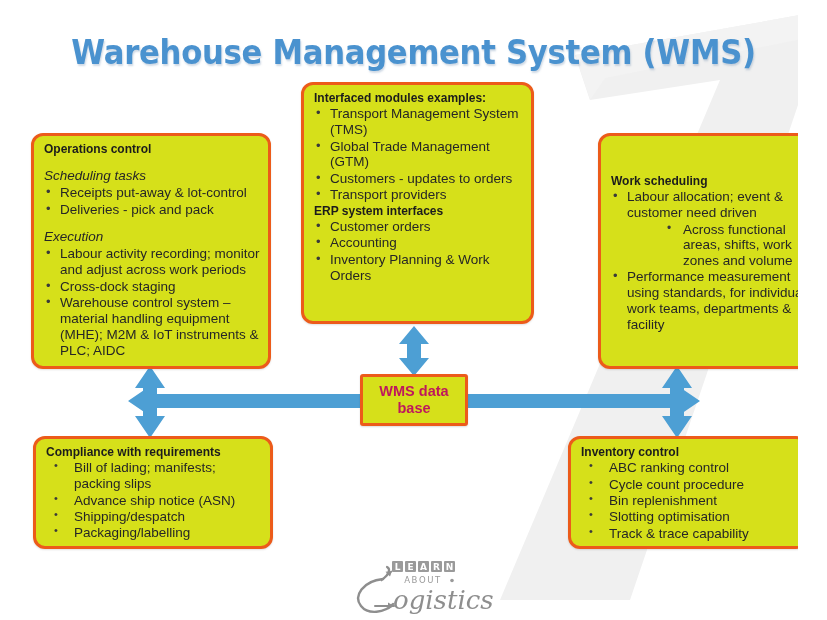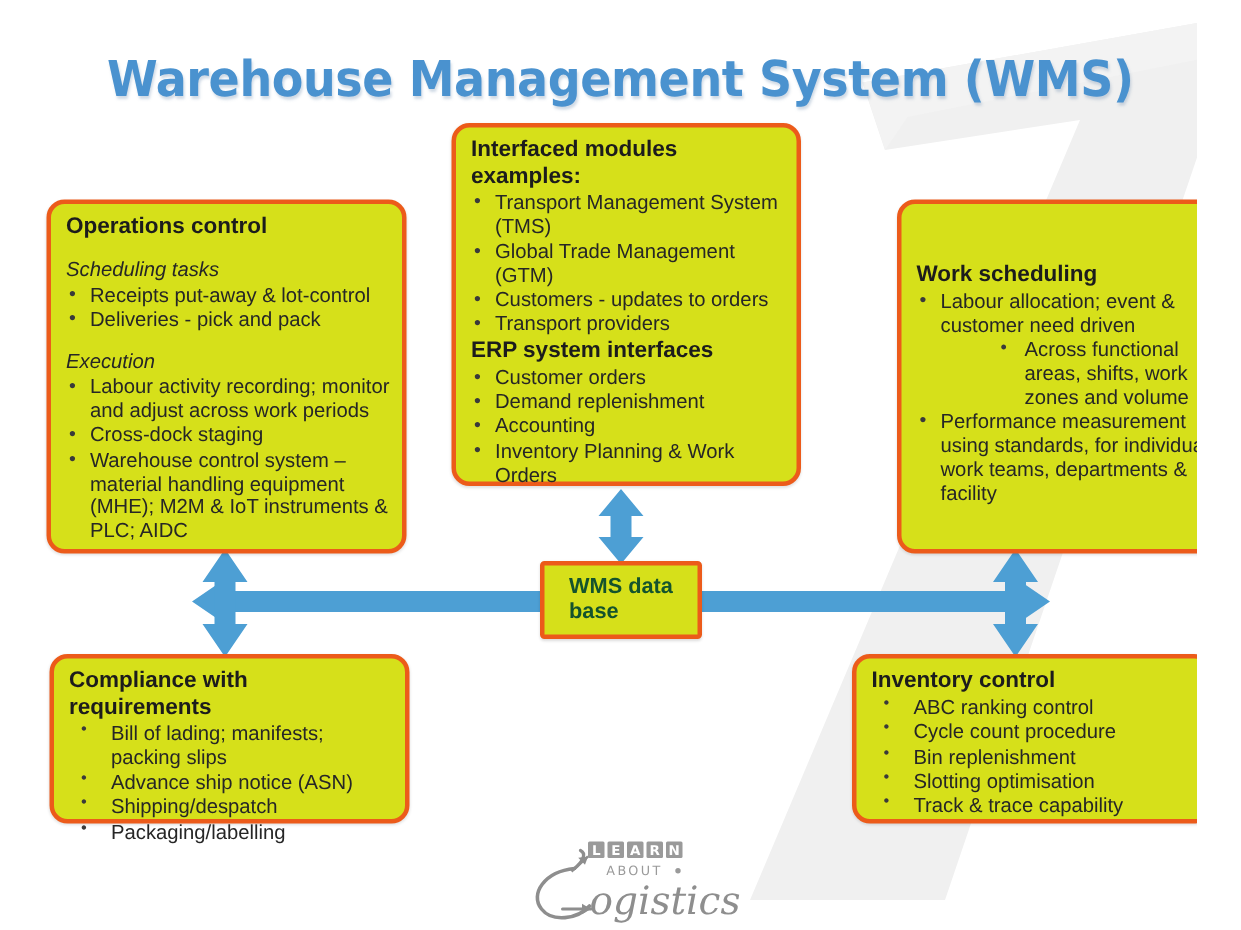--- a/index.html
+++ b/index.html
@@ -60,21 +60,21 @@
     box-shadow: 0 1px 2px rgba(0,0,0,0.12);
   }
   .card-inner {
     padding: 6px 8px 6px 10px;
     color: #262626;
     font-size: 13.5px;
     line-height: 1.18;
   }
   .hdr {
     font-weight: bold;
-    font-size: 15px;
+    font-size: 12px;
     color: #1c1c1c;
     margin: 0 0 1px 0;
   }
   .sub-ital {
     font-style: italic;
     font-size: 13.5px;
     color: #262626;
     margin: 12px 0 1px 0;
   }
   ul.blist {
@@ -132,22 +132,22 @@
     display: flex;
     align-items: center;
     justify-content: center;
     z-index: 6;
     box-shadow: 0 1px 2px rgba(0,0,0,0.14);
   }
   .db-label {
     font-weight: bold;
     font-size: 14.5px;
     line-height: 1.15;
-    text-align: left;
-    color: #14532d;
+    text-align: center;
+    color: #be185d;
   }
 
   
   .arrow { position: absolute; z-index: 3; }
 
   
   .logo {
     position: absolute;
     left: 345px;
     top: 558px;
@@ -212,21 +212,20 @@
       <div class="hdr">Interfaced modules examples:</div>
       <ul class="blist">
         <li>Transport Management System (TMS)</li>
         <li>Global Trade Management (GTM)</li>
         <li>Customers - updates to orders</li>
         <li>Transport providers</li>
       </ul>
       <div class="hdr">ERP system interfaces</div>
       <ul class="blist">
         <li>Customer orders</li>
-        <li>Demand replenishment</li>
         <li>Accounting</li>
         <li>Inventory Planning &amp; Work Orders</li>
       </ul>
     </div>
   </div>
 
   <div class="card" style="left:598px; top:133px; width:236px; height:236px;">
     <div class="card-inner" style="padding-top:38px;">
       <div class="hdr">Work scheduling</div>
       <ul class="blist">

